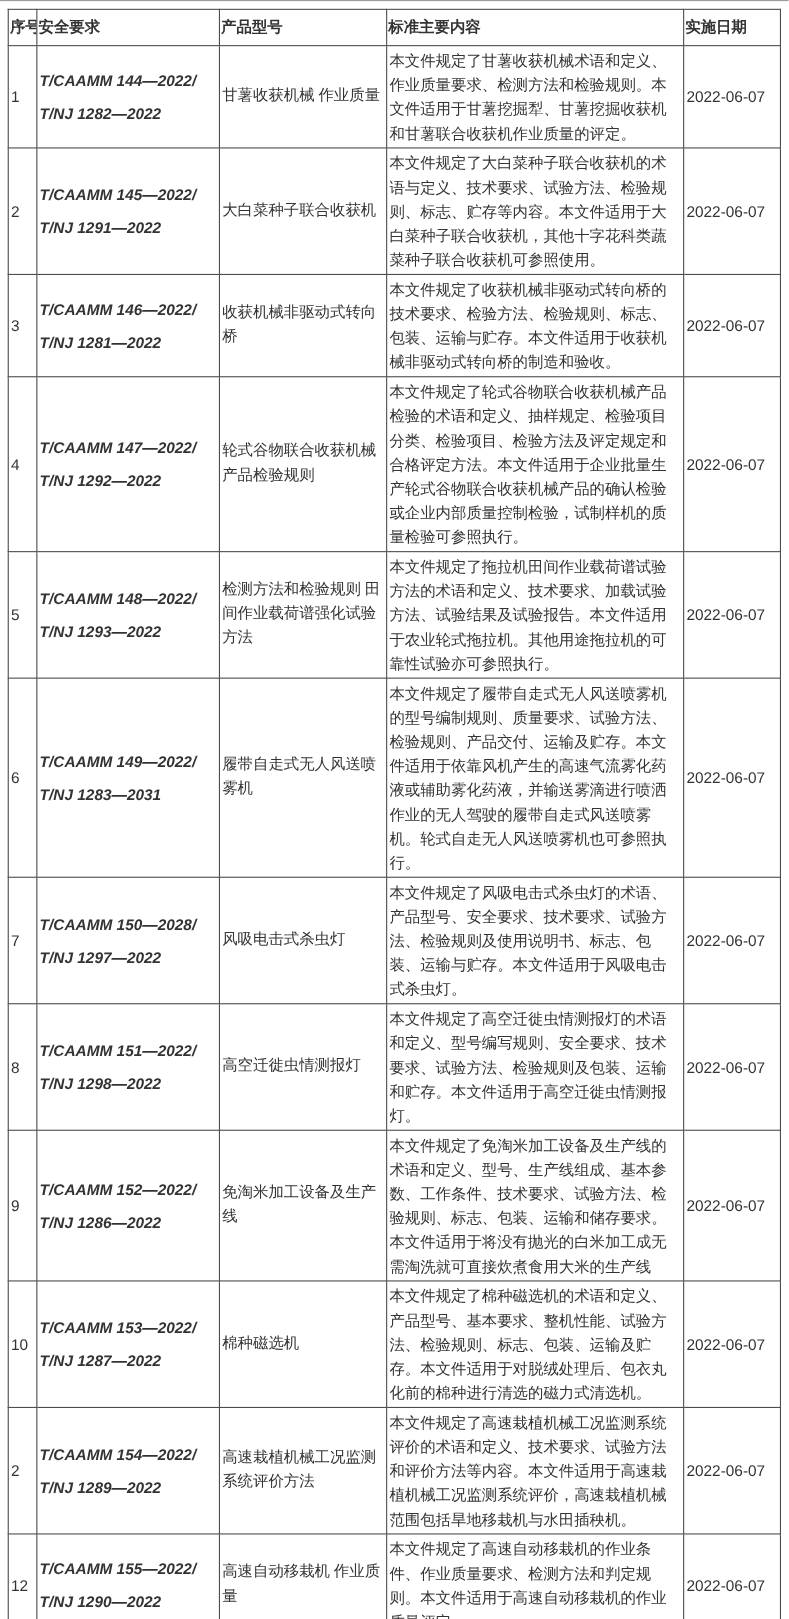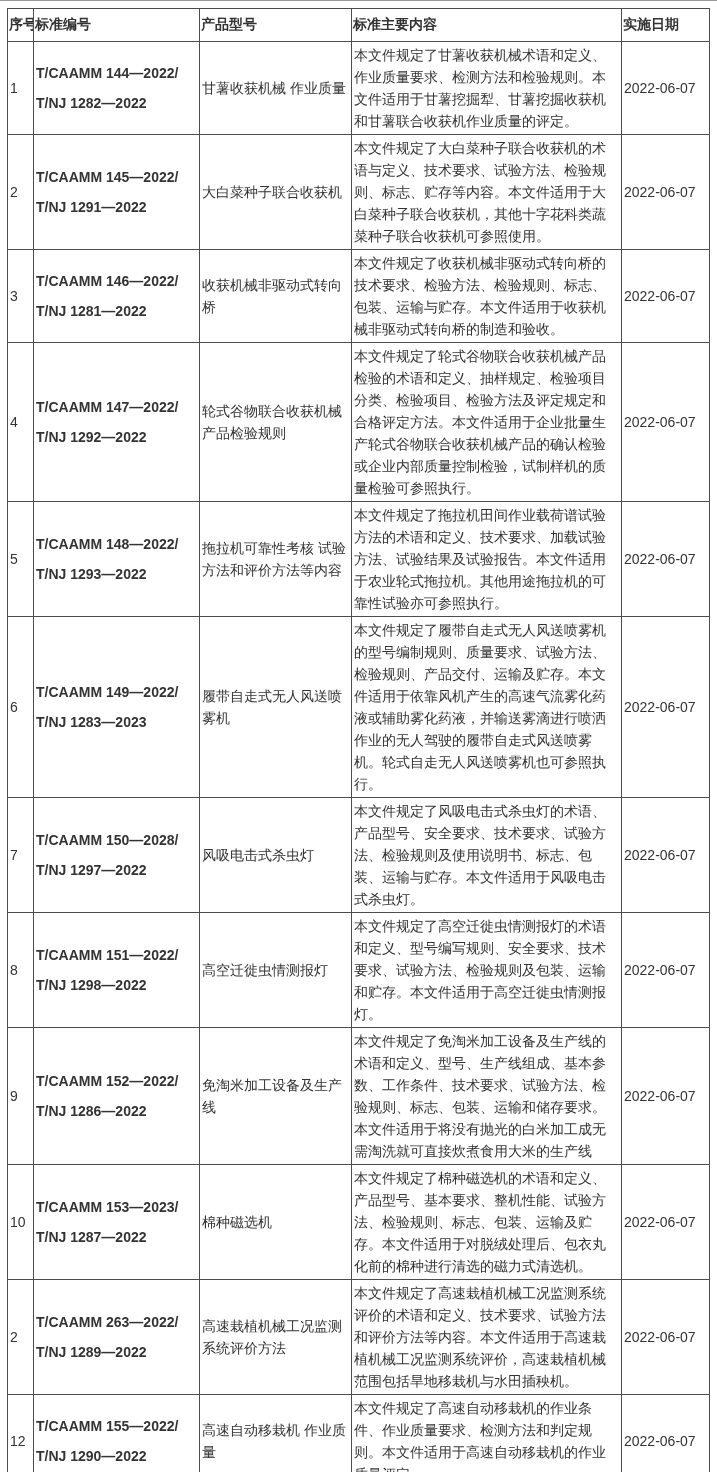--- a/index.html
+++ b/index.html
@@ -42,24 +42,26 @@
   }
   td.cell-seq {
     padding-left: 1px;
     line-height: 20px;
   }
   td.cell-code {
     font-weight: bold;
     font-size: 15px;
     line-height: 30px;
     padding-left: 2px;
+    font-style: italic;
   }
   td.cell-name {
     line-height: 22px;
     padding: 1px 1px;
+    font-family: Liberation Serif, serif;
   }
   td.cell-content {
     line-height: 22px;
     padding: 1px 3px;
   }
   td.cell-date {
     line-height: 20px;
     white-space: nowrap;
     padding-left: 2px;
   }
@@ -74,21 +76,21 @@
     <colgroup>
       <col style="width:26px">
       <col style="width:166px">
       <col style="width:152px">
       <col style="width:270px">
       <col style="width:88px">
     </colgroup>
     <thead>
       <tr>
         <th>序号</th>
-        <th>标准编号</th>
+        <th>安全要求</th>
         <th>产品型号</th>
         <th>标准主要内容</th>
         <th>实施日期</th>
       </tr>
     </thead>
     <tbody id="standards-body">
         <tr>
           <td class="cell-seq">1</td>
           <td class="cell-code">
             <div>T/CAAMM 144—2022/</div>
@@ -127,29 +129,29 @@
           <td class="cell-name">轮式谷物联合收获机械 产品检验规则</td>
           <td class="cell-content">本文件规定了轮式谷物联合收获机械产品检验的术语和定义、抽样规定、检验项目分类、检验项目、检验方法及评定规定和合格评定方法。本文件适用于企业批量生产轮式谷物联合收获机械产品的确认检验或企业内部质量控制检验，试制样机的质量检验可参照执行。</td>
           <td class="cell-date">2022-06-07</td>
         </tr>
         <tr>
           <td class="cell-seq">5</td>
           <td class="cell-code">
             <div>T/CAAMM 148—2022/</div>
             <div>T/NJ 1293—2022</div>
           </td>
-          <td class="cell-name">拖拉机可靠性考核 试验方法和评价方法等内容</td>
+          <td class="cell-name">检测方法和检验规则 田间作业载荷谱强化试验方法</td>
           <td class="cell-content">本文件规定了拖拉机田间作业载荷谱试验方法的术语和定义、技术要求、加载试验方法、试验结果及试验报告。本文件适用于农业轮式拖拉机。其他用途拖拉机的可靠性试验亦可参照执行。</td>
           <td class="cell-date">2022-06-07</td>
         </tr>
         <tr>
           <td class="cell-seq">6</td>
           <td class="cell-code">
             <div>T/CAAMM 149—2022/</div>
-            <div>T/NJ 1283—2023</div>
+            <div>T/NJ 1283—2031</div>
           </td>
           <td class="cell-name">履带自走式无人风送喷雾机</td>
           <td class="cell-content">本文件规定了履带自走式无人风送喷雾机的型号编制规则、质量要求、试验方法、检验规则、产品交付、运输及贮存。本文件适用于依靠风机产生的高速气流雾化药液或辅助雾化药液，并输送雾滴进行喷洒作业的无人驾驶的履带自走式风送喷雾机。轮式自走无人风送喷雾机也可参照执行。</td>
           <td class="cell-date">2022-06-07</td>
         </tr>
         <tr>
           <td class="cell-seq">7</td>
           <td class="cell-code">
             <div>T/CAAMM 150—2028/</div>
             <div>T/NJ 1297—2022</div>
@@ -174,31 +176,31 @@
             <div>T/CAAMM 152—2022/</div>
             <div>T/NJ 1286—2022</div>
           </td>
           <td class="cell-name">免淘米加工设备及生产线</td>
           <td class="cell-content">本文件规定了免淘米加工设备及生产线的术语和定义、型号、生产线组成、基本参数、工作条件、技术要求、试验方法、检验规则、标志、包装、运输和储存要求。本文件适用于将没有抛光的白米加工成无需淘洗就可直接炊煮食用大米的生产线</td>
           <td class="cell-date">2022-06-07</td>
         </tr>
         <tr>
           <td class="cell-seq">10</td>
           <td class="cell-code">
-            <div>T/CAAMM 153—2023/</div>
+            <div>T/CAAMM 153—2022/</div>
             <div>T/NJ 1287—2022</div>
           </td>
           <td class="cell-name">棉种磁选机</td>
           <td class="cell-content">本文件规定了棉种磁选机的术语和定义、产品型号、基本要求、整机性能、试验方法、检验规则、标志、包装、运输及贮存。本文件适用于对脱绒处理后、包衣丸化前的棉种进行清选的磁力式清选机。</td>
           <td class="cell-date">2022-06-07</td>
         </tr>
         <tr>
           <td class="cell-seq">2</td>
           <td class="cell-code">
-            <div>T/CAAMM 263—2022/</div>
+            <div>T/CAAMM 154—2022/</div>
             <div>T/NJ 1289—2022</div>
           </td>
           <td class="cell-name">高速栽植机械工况监测系统评价方法</td>
           <td class="cell-content">本文件规定了高速栽植机械工况监测系统评价的术语和定义、技术要求、试验方法和评价方法等内容。本文件适用于高速栽植机械工况监测系统评价，高速栽植机械范围包括旱地移栽机与水田插秧机。</td>
           <td class="cell-date">2022-06-07</td>
         </tr>
         <tr>
           <td class="cell-seq">12</td>
           <td class="cell-code">
             <div>T/CAAMM 155—2022/</div>

